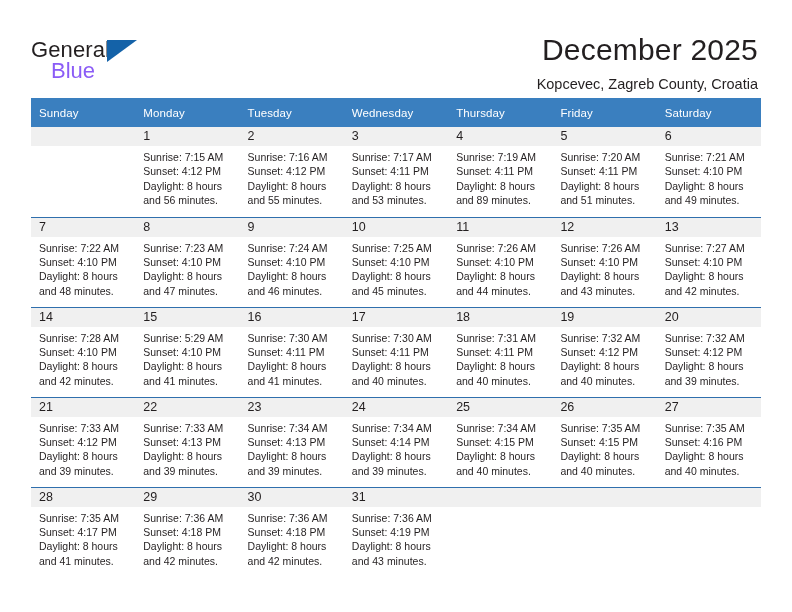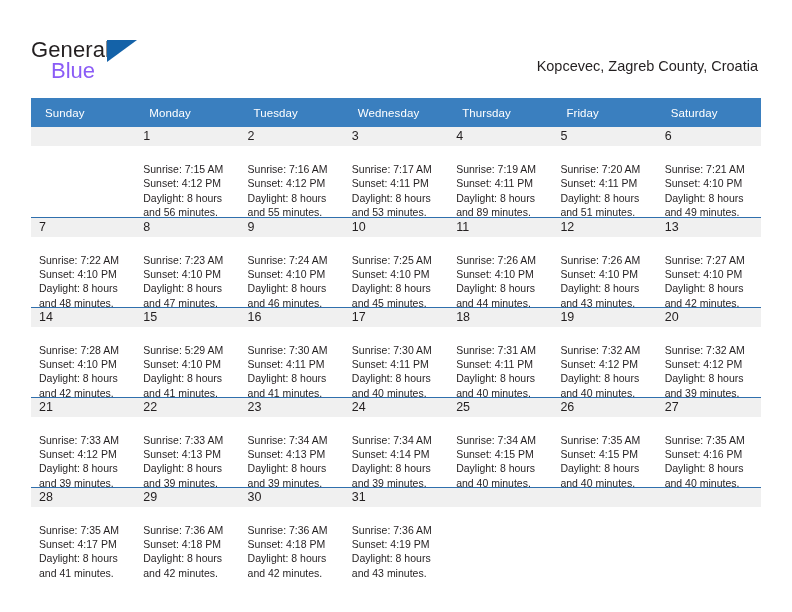--- a/index.html
+++ b/index.html
@@ -88,21 +88,21 @@
     border-collapse: collapse;
     table-layout: fixed;
   }
 
   .calendar th {
     background: #3a7fbf;
     color: #ffffff;
     font-size: 11.5px;
     font-weight: normal;
     text-align: left;
-    padding: 5px 0 5px 14px;
+    padding: 5px 0 5px 8px;
     height: 19px;
     vertical-align: middle;
     letter-spacing: 0.1px;
     margin-left: 20px;
   }
 
   .week-row {
     height: 90px;
   }
   .calendar td {
@@ -127,21 +127,21 @@
     font-size: 12.5px;
     color: #231f20;
     padding-left: 8px;
     box-sizing: border-box;
   }
   .cell-empty .daynum-band {
     background: #f0f0f0;
   }
 
   .details {
-    padding: 16px 6px 0 8px;
+    padding: 4px 6px 0 8px;
     font-size: 10.5px;
     color: #231f20;
     line-height: 14.4px;
   }
   .details div {
     white-space: nowrap;
   }
 </style>
 </head>
 <body>
@@ -150,20 +150,21 @@
 
   <div class="header">
 
     <div class="logo">
       <span class="logo-general">General</span>
       <span class="logo-triangle"></span>
       <span class="logo-blue">Blue</span>
     </div>
 
     <div class="title-block">
+      <div class="cal-title">December 2025</div>
       <div class="cal-subtitle">Kopcevec, Zagreb County, Croatia</div>
     </div>
 
   </div>
 
   <table class="calendar">
     <thead>
       <tr>
         <th>Sunday</th>
         <th>Monday</th>

